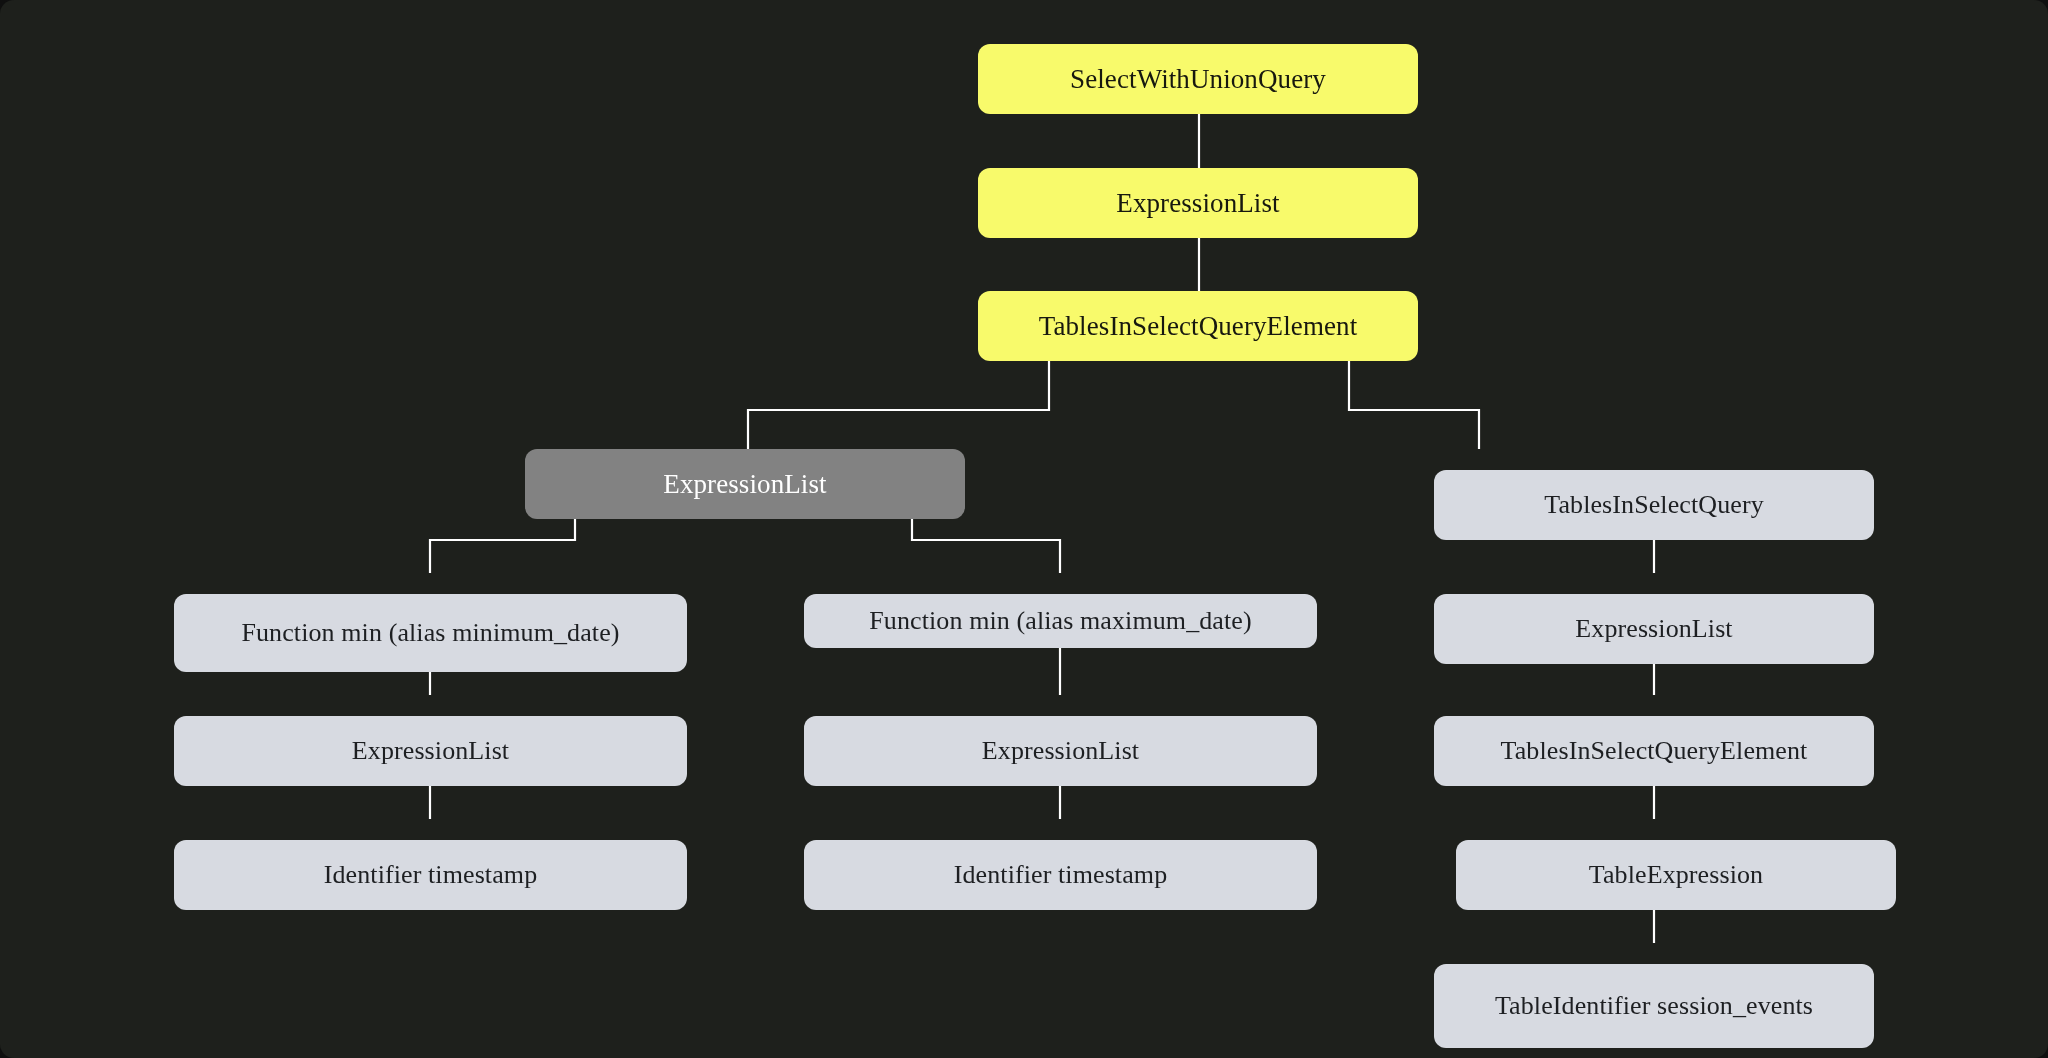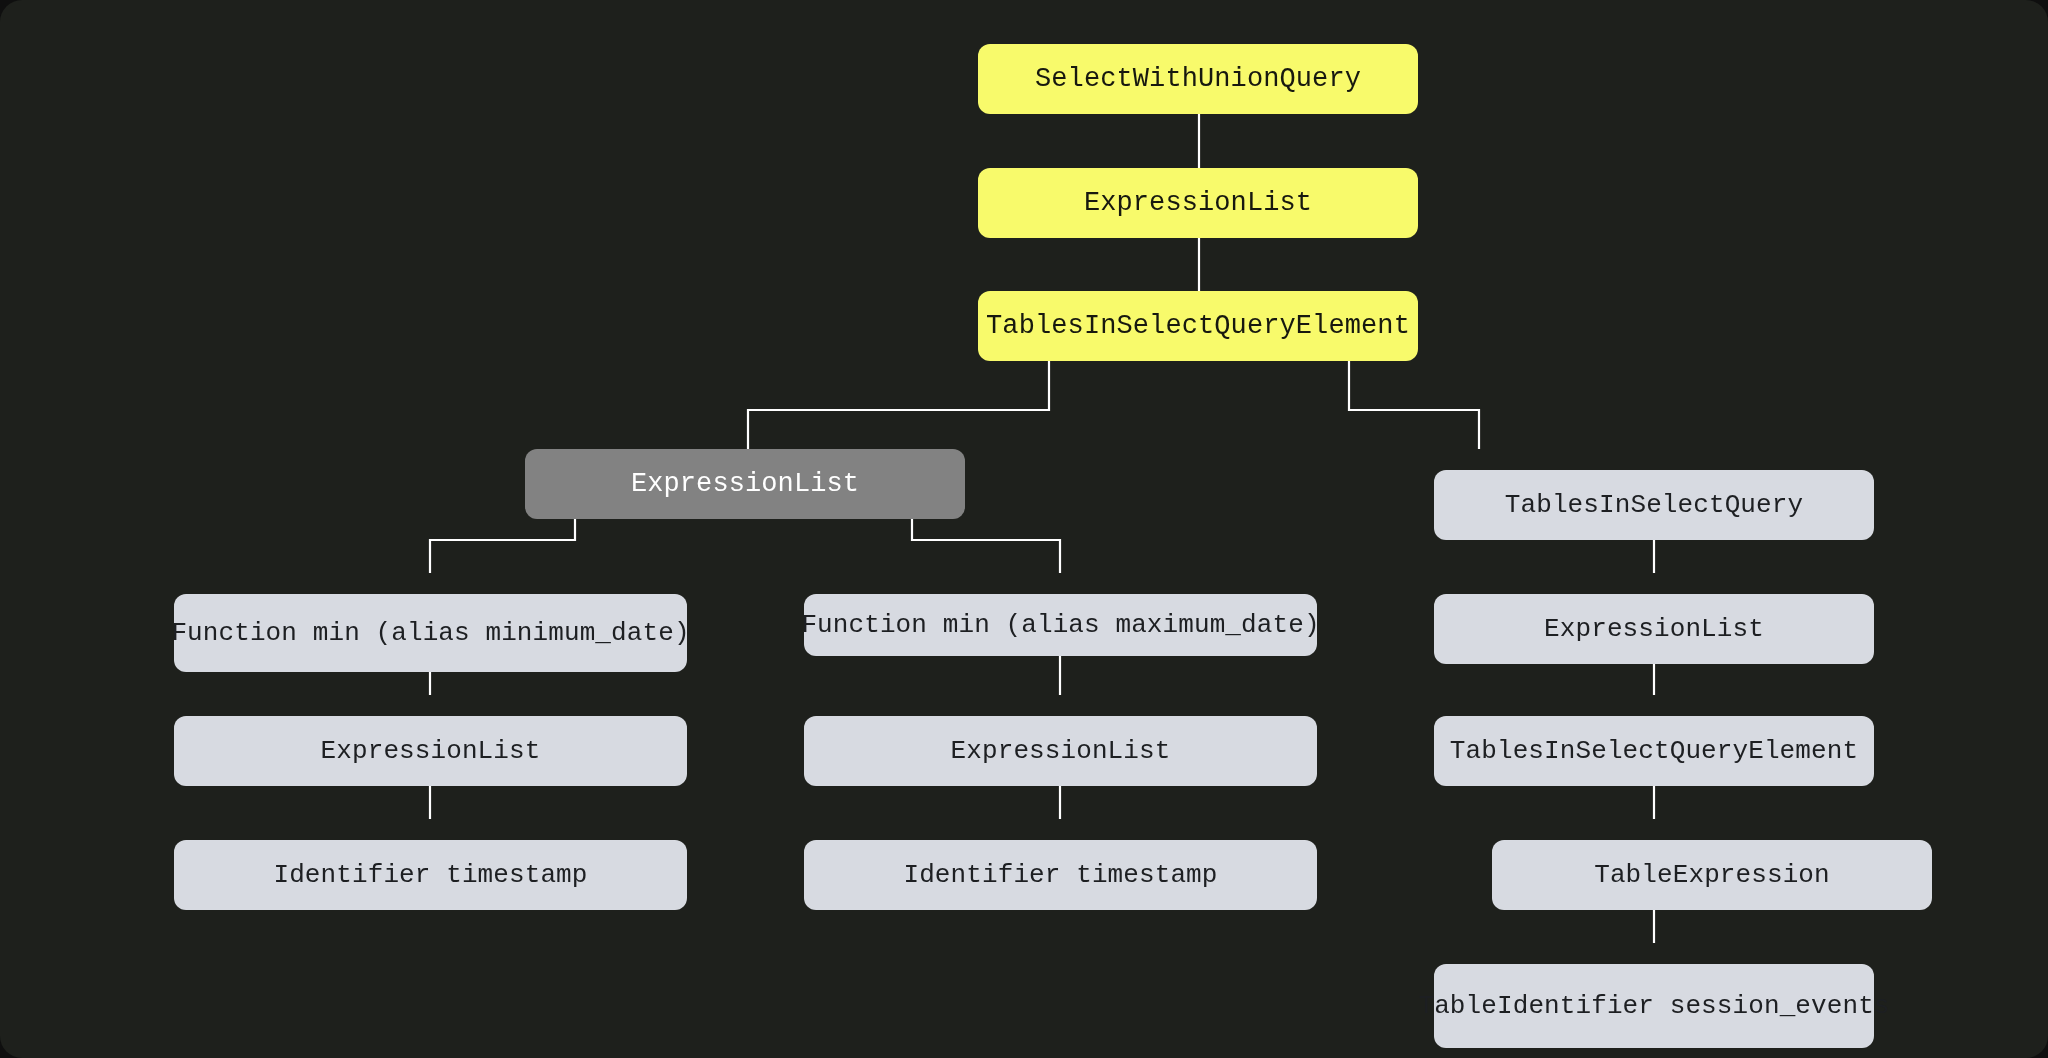--- a/index.html
+++ b/index.html
@@ -5,23 +5,23 @@
   html, body {
     margin: 0;
     padding: 0;
     background: #0f0f0f;
   }
   #canvas {
     position: relative;
     width: 2048px;
     height: 1058px;
     background: #1e201c;
-    border-radius: 22px;
+    border-radius: 14px;
     overflow: hidden;
-    font-family: Liberation Mono, monospace;
+    font-family: Liberation Serif, serif;
   }
   #edges {
     position: absolute;
     left: 0;
     top: 0;
     width: 2048px;
     height: 1058px;
     pointer-events: none;
   }
   .node {
@@ -92,41 +92,41 @@
       </div>
       <div class="node grey-active" style="left: 525px; top: 449px; width: 440px; height: 70px;">
         <span class="node-label">ExpressionList</span>
       </div>
       <div class="node light" style="left: 1434px; top: 449px; width: 440px; height: 70px;">
         <span class="node-label">TablesInSelectQuery</span>
       </div>
       <div class="node light" style="left: 174px; top: 573px; width: 513px; height: 78px;">
         <span class="node-label">Function min (alias minimum_date)</span>
       </div>
-      <div class="node light" style="left: 804px; top: 573px; width: 513px; height: 62px;">
+      <div class="node light" style="left: 804px; top: 573px; width: 513px; height: 54px;">
         <span class="node-label">Function min (alias maximum_date)</span>
       </div>
       <div class="node light" style="left: 1434px; top: 573px; width: 440px; height: 70px;">
         <span class="node-label">ExpressionList</span>
       </div>
       <div class="node light" style="left: 174px; top: 695px; width: 513px; height: 70px;">
         <span class="node-label">ExpressionList</span>
       </div>
       <div class="node light" style="left: 804px; top: 695px; width: 513px; height: 70px;">
         <span class="node-label">ExpressionList</span>
       </div>
       <div class="node light" style="left: 1434px; top: 695px; width: 440px; height: 70px;">
         <span class="node-label">TablesInSelectQueryElement</span>
       </div>
       <div class="node light" style="left: 174px; top: 819px; width: 513px; height: 70px;">
         <span class="node-label">Identifier timestamp</span>
       </div>
       <div class="node light" style="left: 804px; top: 819px; width: 513px; height: 70px;">
         <span class="node-label">Identifier timestamp</span>
       </div>
-      <div class="node light" style="left: 1492px; top: 819px; width: 440px; height: 70px;">
+      <div class="node light" style="left: 1456px; top: 819px; width: 440px; height: 70px;">
         <span class="node-label">TableExpression</span>
       </div>
       <div class="node light" style="left: 1434px; top: 943px; width: 440px; height: 84px;">
         <span class="node-label">TableIdentifier session_events</span>
       </div>
     </div>
 </div>
 
 </body></html>

